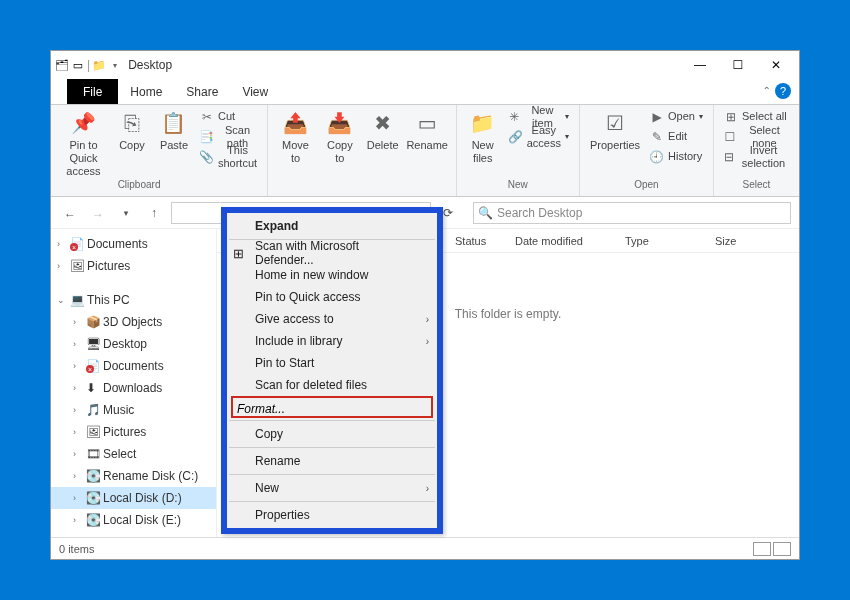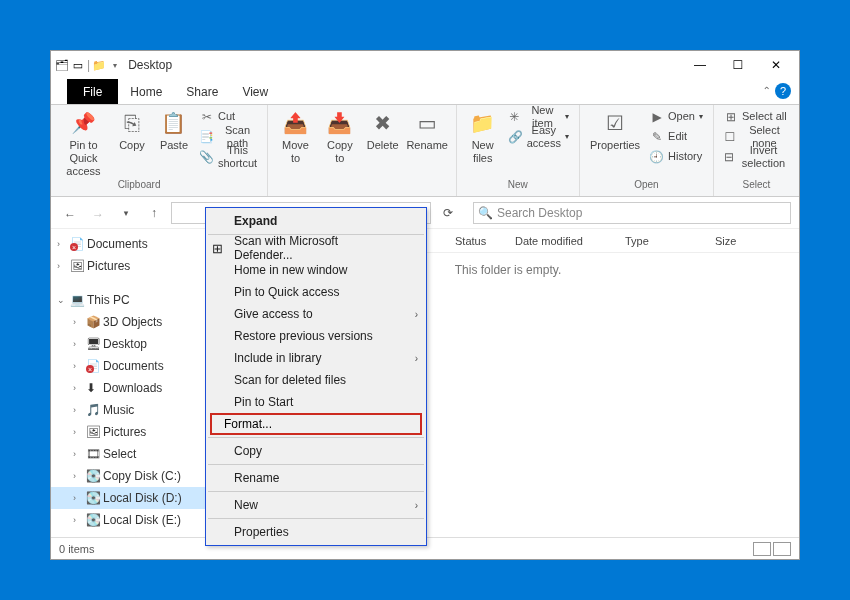--- a/index.html
+++ b/index.html
@@ -28,34 +28,34 @@
 .navbtn { width: 22px; height: 22px; display: flex; align-items: center; justify-content: center; color: #555; }
 .addr { flex: 0 0 260px; height: 22px; border: 1px solid #ccc; display: flex; align-items: center; padding: 0 4px; gap: 4px; }
 .search { flex: 1; height: 22px; border: 1px solid #ccc; display: flex; align-items: center; padding: 0 4px; gap: 4px; color: #888; margin-left: 8px; }
 .body { flex: 1; display: flex; overflow: hidden; }
 .sidebar { width: 166px; border-right: 1px solid #eee; overflow-y: auto; font-size: 12px; padding-top: 4px; }
 .tree-item { display: flex; align-items: center; height: 22px; padding-left: 6px; gap: 3px; color: #333; }
 .tree-item .chev { width: 10px; font-size: 9px; color: #666; }
 .tree-item.l2 { padding-left: 22px; }
 .tree-item.sel { background: #cce8ff; }
 .tree-item .fico { width: 14px; font-size: 12px; }
-.content { flex: 1; display: flex; flex-direction: column; }
+.content { flex: 1; display: flex; flex-direction: column; gap: 44px; }
 .cols { height: 24px; display: flex; font-size: 11px; color: #444; border-bottom: 1px solid #eee; align-items: center; }
 .col { padding: 0 8px; border-right: 1px solid transparent; }
 .empty { text-align: center; color: #777; font-size: 12px; padding-top: 10px; }
 .status { height: 22px; border-top: 1px solid #ddd; display: flex; align-items: center; padding: 0 8px; font-size: 11px; color: #555; }
 .viewsw { margin-left: auto; display: flex; gap: 2px; }
 .viewsw div { width: 18px; height: 14px; border: 1px solid #999; }
-.context { position: absolute; left: 154px; top: 156px; width: 222px; background: #f0f0f0; border: 1px solid #1d4ed8; box-shadow: 2px 2px 4px rgba(0,0,0,.2); font-size: 12px; padding: 2px 0; }
+.context { position: absolute; left: 170px; top: 156px; width: 222px; background: #f0f0f0; border: 6px solid #1d4ed8; box-shadow: 2px 2px 4px rgba(0,0,0,.2); font-size: 12px; padding: 2px 0; }
 .ctx-item { height: 22px; display: flex; align-items: center; padding: 0 28px 0 28px; position: relative; color: #222; }
 .ctx-item.bold { font-weight: 600; }
 .ctx-item .arrow { position: absolute; right: 8px; font-size: 10px; color: #555; }
 .ctx-item .cico { position: absolute; left: 6px; font-size: 13px; }
 .ctx-sep { margin: 2px 2px; border-top: 1px solid #ccc; }
-.ctx-highlight { border: 2px solid #cc2a1f; margin: 0 4px; height: 22px; display: flex; align-items: center; padding: 0 12px; }
+.ctx-highlight { border: 2px solid #cc2a1f; margin: 0 4px; height: 22px; display: flex; align-items: flex-end; padding: 0 4px; font-style: italic; }
 .qat-ico { width:14px; height:14px; display:inline-flex; align-items:center; justify-content:center; font-size:11px; }
 .badge-x { position:absolute; left:0; bottom:0; width:8px; height:8px; background:#d13438; border-radius:50%; color:#fff; font-size:7px; display:flex; align-items:center; justify-content:center; }
 .rel { position:relative; }
 </style>
 </head>
 <body>
 
 <div class="window">
 
   <div class="titlebar">
@@ -272,21 +272,21 @@
           <span>Pictures</span>
         </div>
       <div class="tree-item l2">
           <span class="chev">›</span>
           <span class="fico">🎞</span>
           <span>Select</span>
         </div>
       <div class="tree-item l2">
           <span class="chev">›</span>
           <span class="fico">💽</span>
-          <span>Copy Disk (C:)</span>
+          <span>Rename Disk (C:)</span>
         </div>
       <div class="tree-item l2 sel">
           <span class="chev">›</span>
           <span class="fico">💽</span>
           <span>Local Disk (D:)</span>
         </div>
       <div class="tree-item l2">
           <span class="chev">›</span>
           <span class="fico">💽</span>
           <span>Local Disk (E:)</span>
@@ -328,31 +328,28 @@
         <span>Home in new window</span>
       </div>
     <div class="ctx-item">
         <span>Pin to Quick access</span>
       </div>
     <div class="ctx-item">
         <span>Give access to</span>
         <span class="arrow">›</span>
       </div>
     <div class="ctx-item">
-        <span>Restore previous versions</span>
-      </div>
-    <div class="ctx-item">
         <span>Include in library</span>
         <span class="arrow">›</span>
       </div>
     <div class="ctx-item">
+        <span>Pin to Start</span>
+      </div>
+    <div class="ctx-item">
         <span>Scan for deleted files</span>
-      </div>
-    <div class="ctx-item">
-        <span>Pin to Start</span>
       </div>
     <div class="ctx-highlight">
         <span>Format...</span>
       </div>
     <div class="ctx-sep"></div>
     <div class="ctx-item">
         <span>Copy</span>
       </div>
     <div class="ctx-sep"></div>
     <div class="ctx-item">

